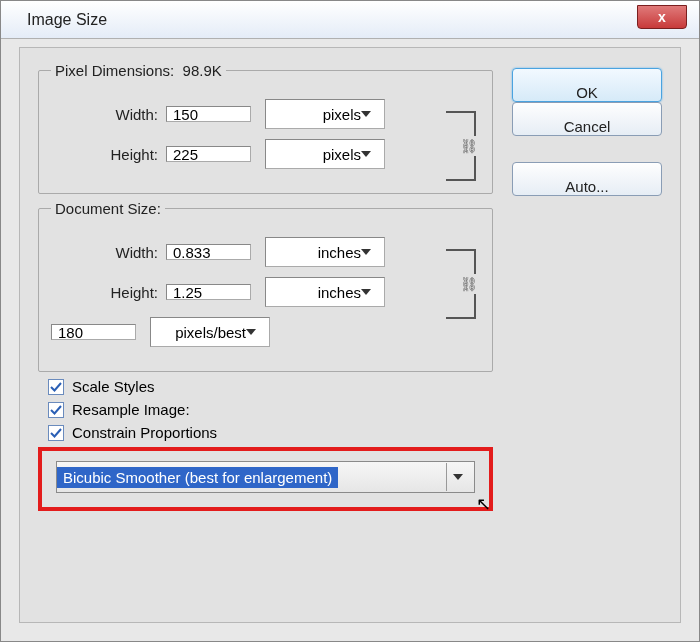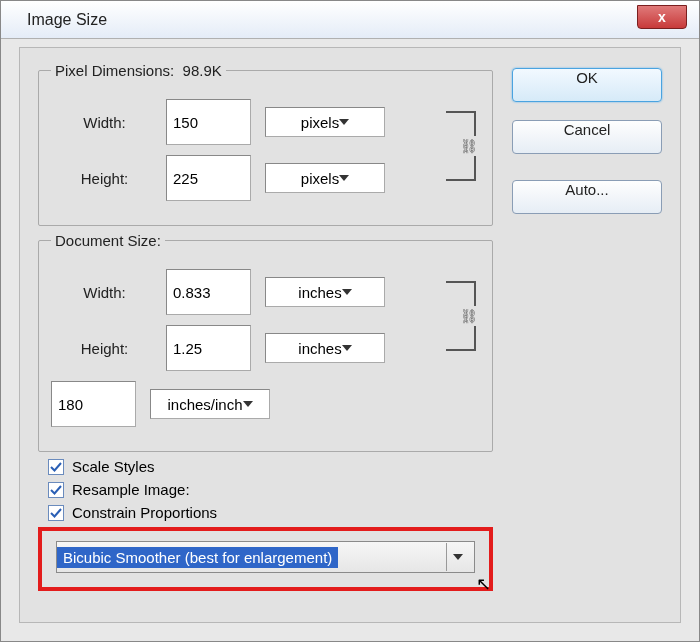--- a/index.html
+++ b/index.html
@@ -7,36 +7,36 @@
 .window { width: 700px; height: 642px; position: relative; background: #e8e8e8; border: 1px solid #888; }
 .titlebar { height: 38px; background: linear-gradient(#fff, #e4ecf7); border-bottom: 1px solid #b0b0b0; display: flex; align-items: center; padding: 0 26px; position: relative; }
 .titlebar-text { font-size: 16px; color: #222; }
 .close-btn { position: absolute; right: 12px; top: 4px; width: 50px; height: 24px; background: linear-gradient(#e07a7a, #c83a3a); border: 1px solid #7a1f1f; border-radius: 0 0 4px 4px; display: flex; align-items: center; justify-content: center; color: #fff; font-weight: bold; font-size: 14px; cursor: pointer; }
 .content { position: absolute; top: 46px; left: 18px; right: 18px; bottom: 18px; background: #e2e2e2; border: 1px solid #b7b7b7; padding: 14px 18px 18px 18px; }
 .main-col { width: 455px; float: left; }
 .side-col { width: 150px; float: right; padding-top: 6px; }
 fieldset { border: 1px solid #aaa; border-radius: 2px; padding: 10px 12px 14px 12px; margin-bottom: 6px; position: relative; }
 legend { font-size: 15px; padding: 0 4px; color: #222; }
 .row { display: flex; align-items: center; margin: 10px 0; }
-.lbl { width: 115px; text-align: center; padding-right: 8px; color: #222; }
-.num-input { width: 85px; height: 46px; border: 1px solid #aaa; border-top-color: #888; border-left-color: #888; background: #fff; padding: 0 6px; font-size: 15px; }
-.unit-select { width: 120px; height: 30px; border: 1px solid #aaa; border-top-color: #888; border-left-color: #888; background: #fff; margin-left: 14px; display: flex; align-items: center; justify-content: center; padding: 0 6px; cursor: pointer; }
+.lbl { width: 115px; text-align: right; padding-right: 8px; color: #222; }
+.num-input { width: 85px; height: 16px; border: 1px solid #aaa; border-top-color: #888; border-left-color: #888; background: #fff; padding: 0 6px; font-size: 15px; }
+.unit-select { width: 120px; height: 30px; border: 1px solid #aaa; border-top-color: #888; border-left-color: #888; background: #fff; margin-left: 14px; display: flex; align-items: center; justify-content: flex-end; padding: 0 13px; cursor: pointer; }
 .dd-arrow { width: 0; height: 0; border-left: 5px solid transparent; border-right: 5px solid transparent; border-top: 6px solid #333; }
 .bracket { position: absolute; right: 16px; width: 30px; border-right: 2px solid #555; border-top: 2px solid #555; border-bottom: 2px solid #555; }
 .pd-bracket { top: 32px; height: 70px; }
 .ds-bracket { top: 32px; height: 70px; }
 .link-icon { position: absolute; right: -2px; top: 50%; transform: translateY(-50%); width: 14px; height: 20px; background: #e2e2e2; font-size: 14px; color: #555; display: flex; align-items: center; justify-content: center; }
 .check-row { display: flex; align-items: center; margin: 6px 0 6px 10px; }
 .check { width: 16px; height: 16px; border: 1px solid #6a8bbd; background: #fff; margin-right: 8px; display: flex; align-items: center; justify-content: center; cursor: pointer; }
 .check svg { width: 12px; height: 12px; }
 .redbox { border: 4px solid #e31c1c; margin-top: 4px; padding: 10px 14px 14px 14px; position: relative; }
 .resample-select { height: 32px; background: linear-gradient(#f6f6f6, #e6e6e6); border: 1px solid #8a8a8a; display: flex; align-items: center; justify-content: space-between; padding: 0 6px 0 0; cursor: pointer; }
 .resample-text { background: #2f66c8; color: #fff; padding: 2px 6px; font-size: 15px; }
 .resample-arrow-box { width: 22px; height: 28px; border-left: 1px solid #999; display: flex; align-items: center; justify-content: center; }
-.side-btn { width: 100%; height: 34px; margin-bottom: 18px; border: 1px solid #8a9db5; border-radius: 4px; background: linear-gradient(#fefefe, #e6edf5); display: flex; align-items: flex-start; justify-content: center; font-size: 15px; color: #222; cursor: pointer; }
+.side-btn { width: 100%; height: 34px; margin-bottom: 0; border: 1px solid #8a9db5; border-radius: 4px; background: linear-gradient(#fefefe, #e6edf5); display: flex; align-items: flex-end; justify-content: center; font-size: 15px; color: #222; cursor: pointer; }
 .side-btn.ok { border: 1px solid #4aa3e0; box-shadow: 0 0 2px #5ab0ee; background: linear-gradient(#f2f9ff, #d6eaf8); }
 .cursor { position: absolute; right: -2px; bottom: -8px; font-size: 18px; pointer-events: none; }
 </style>
 </head>
 <body>
 
 <div class="window">
   <div class="titlebar">
     <span class="titlebar-text">Image Size</span>
     <div class="close-btn">
@@ -88,21 +88,21 @@
           <span class="lbl">Height:</span>
           <input class="num-input" value="1.25" style="">
           <div class="unit-select">
             <span>inches</span>
             <span class="dd-arrow"></span>
           </div>
         </div>
         <div class="row">
           <input class="num-input" value="180" style="">
           <div class="unit-select">
-            <span>inches/inch</span>
+            <span>pixels/best</span>
             <span class="dd-arrow"></span>
           </div>
         </div>
         <div class="bracket ds-bracket">
           <span class="link-icon">⛓</span>
         </div>
       </fieldset>
 
       <div class="check-row">
         <span class="check">

